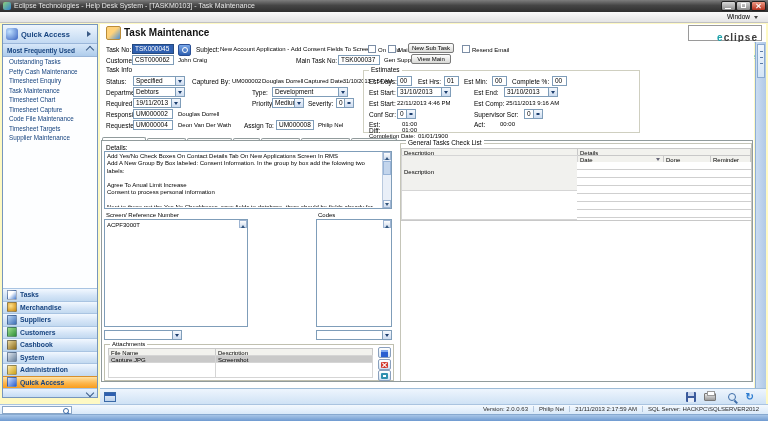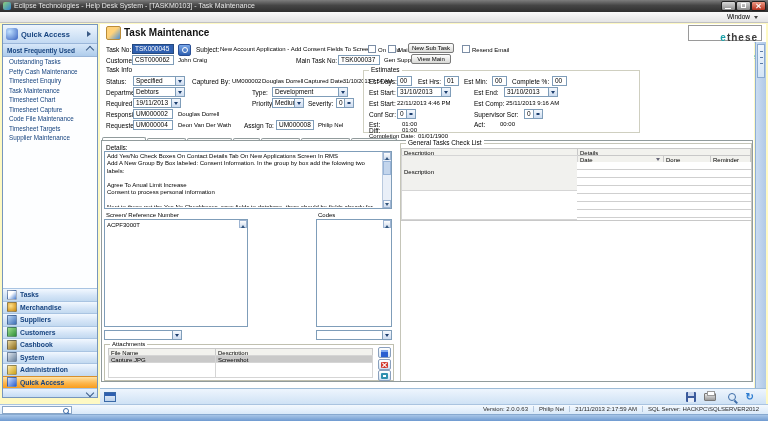--- a/index.html
+++ b/index.html
@@ -197,21 +197,21 @@
     <div class="sbchev">
         <span class="chev2"></span>
       </div>
   </div>
 
   <div class="content">
     <div class="chdr">
       <span class="mdiico"></span>
       <span class="mdititle">Task Maintenance</span>
       <span class="logo">
-        <span class="logoline1"><span class="tl">e</span><span>these</span></span><br>
+        <span class="logoline1"><span class="tl">e</span><span>clipse</span></span><br>
         <span class="logoline2">TECHNOLOGIES</span>
       </span>
     </div>
     <div class="cbody"></div>
 
     <span class="L" style="left:6px;top:21px;">Task No:</span>
     <span class="I sel" style="left:32px;top:20px;width:42px;">TSK000045</span>
     <span class="lookup" style="left:78px;top:20px;">
         <i></i>
       </span>

